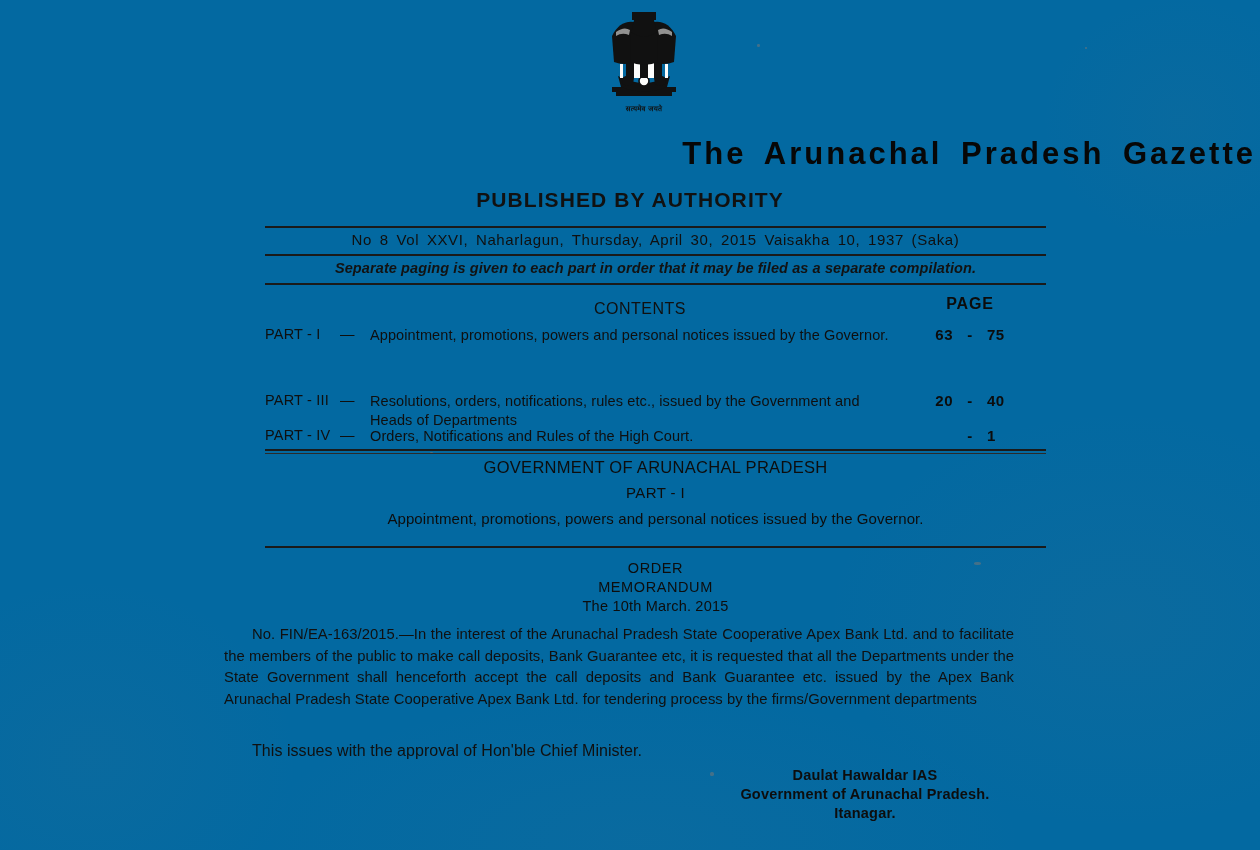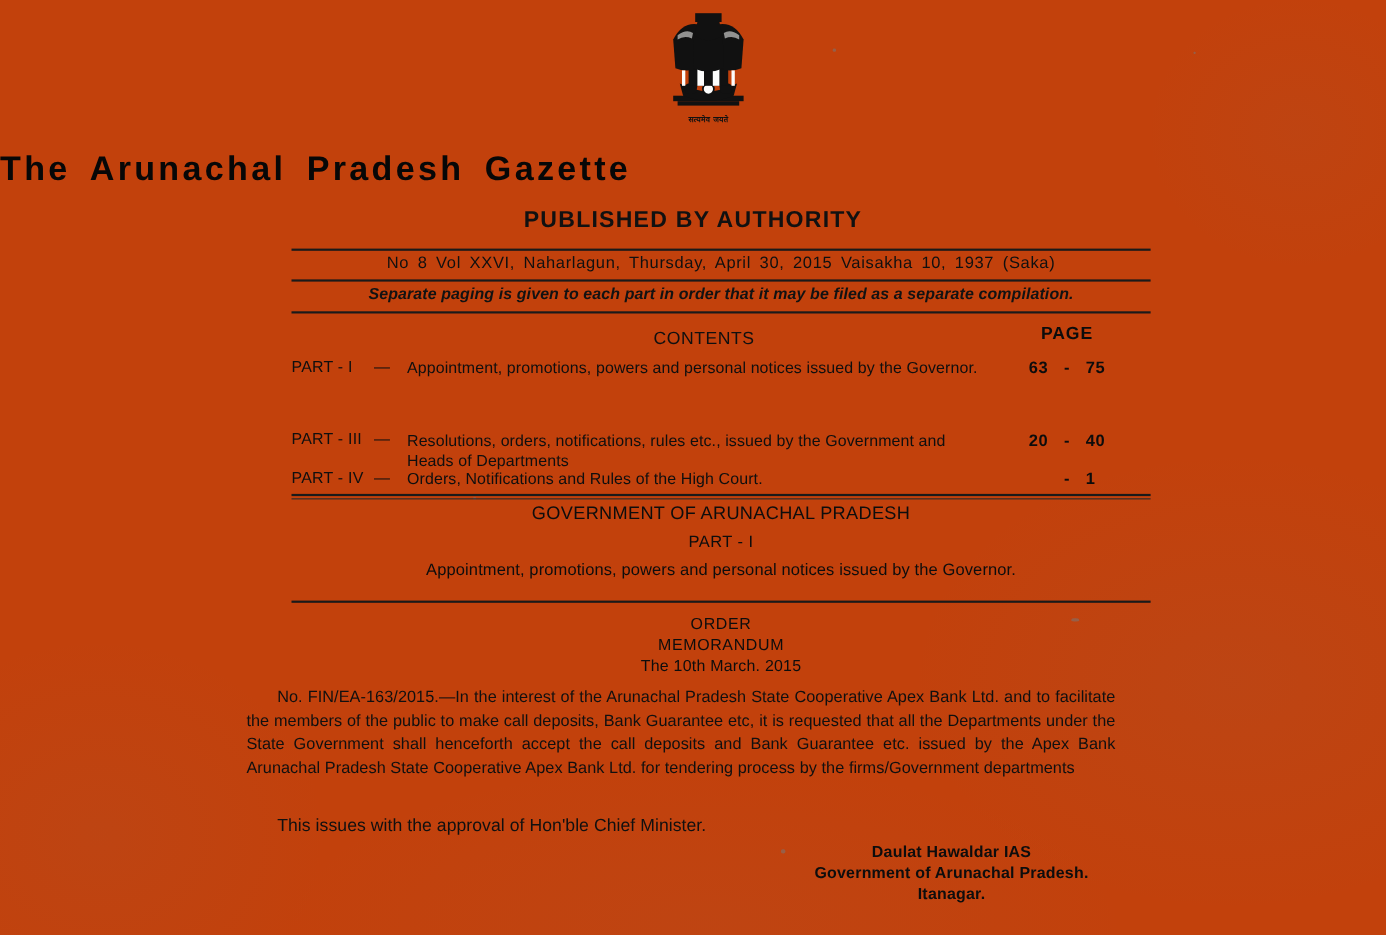--- a/index.html
+++ b/index.html
@@ -9,21 +9,21 @@
   }
   body {
     font-family: "Liberation Sans", sans-serif;
     color: #0d0d0d;
   }
   #page {
     position: relative;
     width: 1260px;
     height: 850px;
     overflow: hidden;
-    background: #c2410c;
+    background: #0369a1;
   }
   
   .scan-shade {
     position: absolute;
     pointer-events: none;
   }
   .shade-a {
     left: 0; top: 0; width: 1260px; height: 850px;
     background:
       radial-gradient(ellipse 420px 300px at 1120px 620px, rgba(120,120,120,0.07), rgba(255,255,255,0) 70%),
@@ -58,21 +58,21 @@
     font-weight: bold;
     letter-spacing: .2px;
     color: #111;
   }
 
   
   #masthead-title {
     position: absolute;
     left: 0; top: 136px;
     width: 1256px;
-    text-align: left;
+    text-align: right;
     font-size: 31px;
     font-weight: bold;
     letter-spacing: 3.0px;
     word-spacing: 7px;
     color: #070707;
   }
   #masthead-sub {
     position: absolute;
     left: 0; top: 188px;
     width: 1260px;

